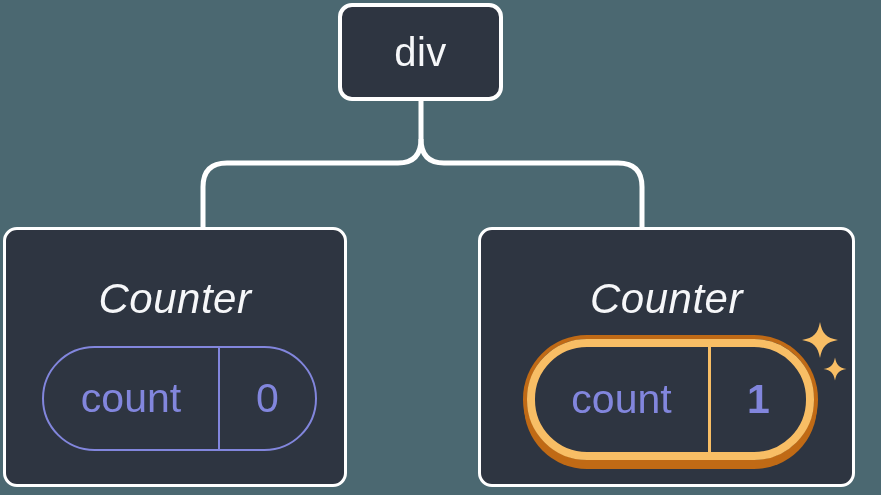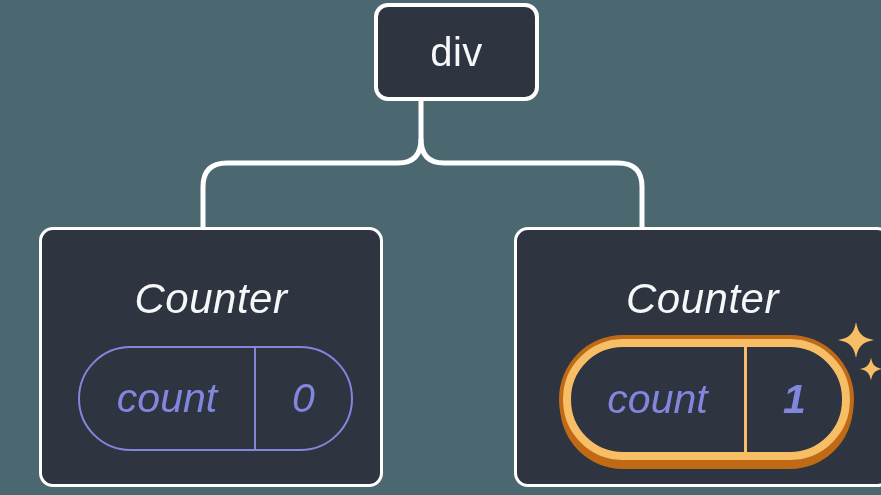--- a/index.html
+++ b/index.html
@@ -19,21 +19,20 @@
     font-family:"Liberation Sans","DejaVu Sans",sans-serif;
   }
   .canvas{position:relative;width:881px;height:495px;background:var(--background);}
   .edges{position:absolute;left:0;top:0;width:881px;height:495px;pointer-events:none;}
 
   .node{
     position:absolute;
     background:var(--node-fill);
     border:3px solid var(--node-border);
     border-radius:14px;
-    margin-left:36px;
   }
   .node-root{
     left:338px;top:3px;width:165px;height:98px;
     border-width:4px;
     display:flex;align-items:center;justify-content:center;
   }
   .node-root .root-label{
     color:var(--text-primary);
     font-size:40px;
     letter-spacing:.5px;
@@ -49,21 +48,20 @@
     letter-spacing:.5px;
     font-style:italic;
   }
 
   
   .pill{
     position:absolute;
     display:flex;align-items:stretch;
     border-radius:60px;
     color:var(--state-accent);
-    font-style:italic;
   }
   .pill-normal{
     left:36px;top:116px;
     width:275px;height:105px;
     border:2px solid var(--state-accent);
   }
   .pill-normal .pill-key{border-right:2px solid var(--state-accent);}
 
   
   .pill-highlight{

